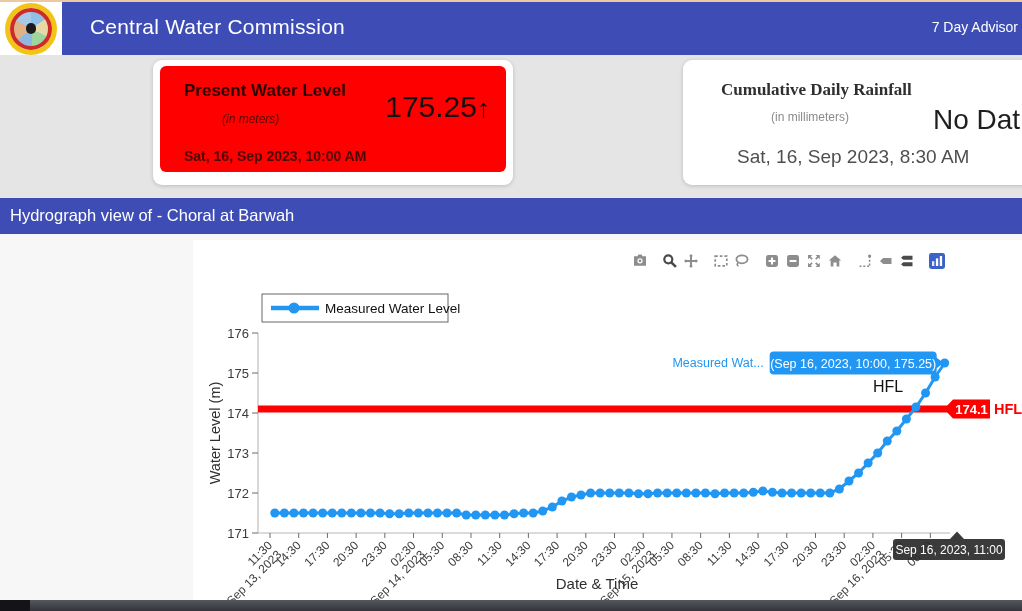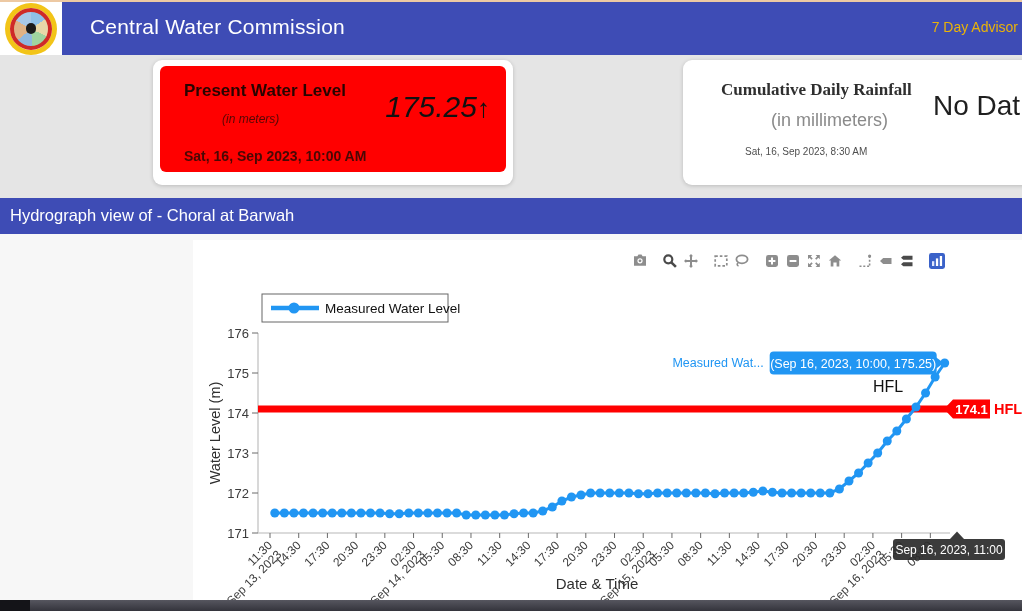--- a/index.html
+++ b/index.html
@@ -9,37 +9,37 @@
   .top-border{position:absolute;left:0;top:0;width:1022px;height:2px;background:#edc9a3;}
 
   
   .app-header{position:absolute;left:0;top:2px;width:1022px;height:53px;background:#3e4cb5;}
   .logo-box{position:absolute;left:0;top:0;width:62px;height:53px;background:#ffffff;display:flex;align-items:center;justify-content:center;}
   .logo{width:34px;height:34px;border-radius:50%;
     background:conic-gradient(#8fc1e8 0 55deg,#e8d8a8 55deg 115deg,#9fd49f 115deg 175deg,#8fb8e0 175deg 230deg,#e0b286 230deg 300deg,#a8c8e8 300deg 360deg);
     border:4px solid #cf2a27;box-shadow:0 0 0 5px #f2c418;position:relative;}
   .logo::after{content:"";position:absolute;left:35%;top:35%;width:30%;height:30%;background:#1b1b1b;border-radius:50%;}
   .app-title{position:absolute;left:90px;top:0;height:70px;line-height:50px;color:#ffffff;font-size:21px;letter-spacing:.2px;}
-  .advisory{position:absolute;right:4px;top:17px;color:#eab308;font-size:14px;white-space:nowrap;}
+  .advisory{position:absolute;right:4px;top:17px;color:#ffffff;font-size:14px;white-space:nowrap;}
 
   
   .cards-row{position:absolute;left:0;top:55px;width:992px;height:143px;background:#e5e5e5;padding-left:48px;}
   .card{position:absolute;top:5px;height:125px;width:360px;background:#ffffff;border-radius:9px;box-shadow:0 1px 4px rgba(0,0,0,.18);}
   .card.left{left:153px;}
   .card.right{left:683px;}
   .red-box{position:absolute;left:7px;top:6px;right:7px;height:106px;background:#ff0000;border-radius:6px;}
   .pw-title{position:absolute;left:24px;top:15px;font-size:17px;font-weight:bold;color:rgba(10,5,0,.88);}
   .pw-unit{position:absolute;left:62px;top:46px;font-size:12px;color:rgba(20,10,5,.72);font-style:italic;}
-  .pw-value{position:absolute;right:16px;top:24px;font-size:30px;color:#111111;white-space:nowrap;font-style:italic;}
+  .pw-value{position:absolute;right:16px;top:24px;font-size:30px;color:#111111;white-space:nowrap;}
   .pw-arrow{font-size:26px;}
   .pw-date{position:absolute;left:24px;top:82px;font-size:14px;color:rgba(20,10,5,.78);font-weight:bold;}
   .rf-title{position:absolute;left:38px;top:20px;font-size:17px;font-weight:bold;color:#2f2f2f;font-family:Liberation Serif, serif;}
-  .rf-unit{position:absolute;left:88px;top:50px;font-size:18px;color:#8a8a8a;}
-  .rf-value{position:absolute;left:250px;top:30px;font-size:28px;color:#1f1f1f;white-space:nowrap;}
-  .rf-date{position:absolute;left:62px;top:86px;font-size:10px;color:#4f4f4f;}
+  .rf-unit{position:absolute;left:88px;top:50px;font-size:12px;color:#8a8a8a;}
+  .rf-value{position:absolute;left:250px;top:44px;font-size:28px;color:#1f1f1f;white-space:nowrap;}
+  .rf-date{position:absolute;left:54px;top:86px;font-size:19px;color:#4f4f4f;}
 
   
   .section-bar{position:absolute;left:0;top:198px;width:1022px;height:36px;background:#3e4cb5;border-bottom:1px solid #15152a;}
   .section-title{position:absolute;left:10px;top:0;height:52px;line-height:35px;color:#ffffff;font-size:16.5px;}
 
   
   .chart-region{position:absolute;left:0;top:234px;width:1022px;height:366px;background:#f7f7f7;}
   .chart-paper{position:absolute;left:193px;top:6px;width:829px;height:360px;background:#ffffff;}
   .chart-svg{position:absolute;left:0;top:0;}
 

